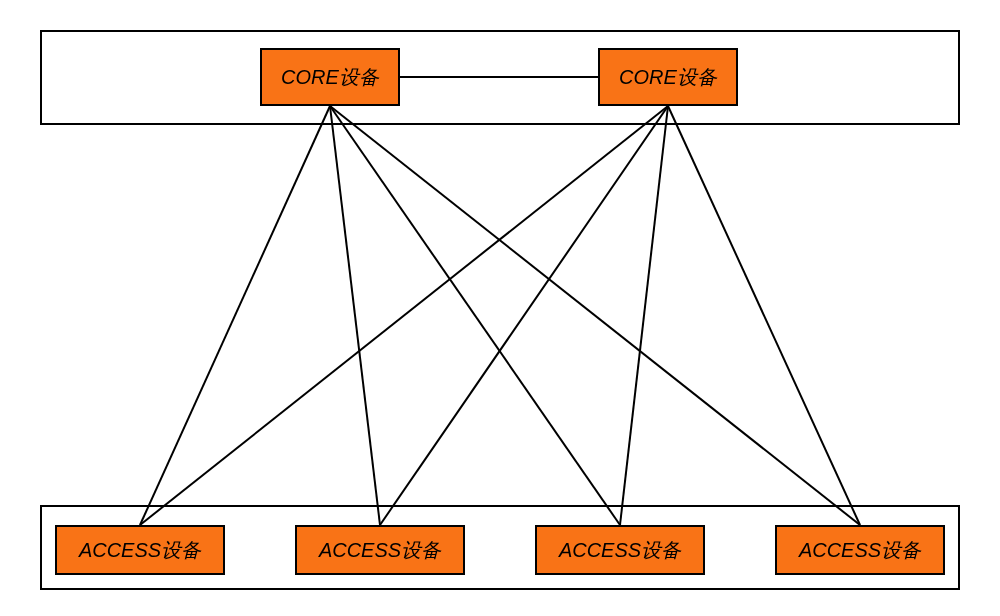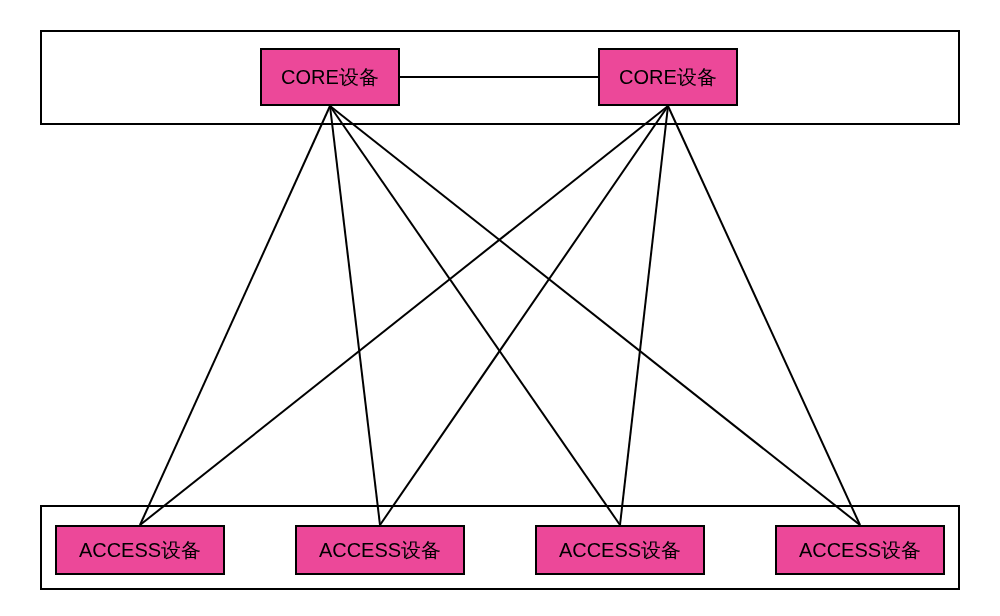--- a/index.html
+++ b/index.html
@@ -15,26 +15,27 @@
       background: #fff;
     }
     .container-box {
       position: absolute;
       border: 2px solid #000;
       background: transparent;
     }
     .device-box {
       position: absolute;
       border: 2px solid #000;
-      background: #ec4899;
+      background: #f97316;
       display: flex;
       align-items: center;
       justify-content: center;
       font-size: 20px;
       z-index: 2;
+      font-style: italic;
     }
     svg.connections {
       position: absolute;
       top: 0;
       left: 0;
       width: 1000px;
       height: 616px;
       z-index: 1;
     }
     svg.connections line {

